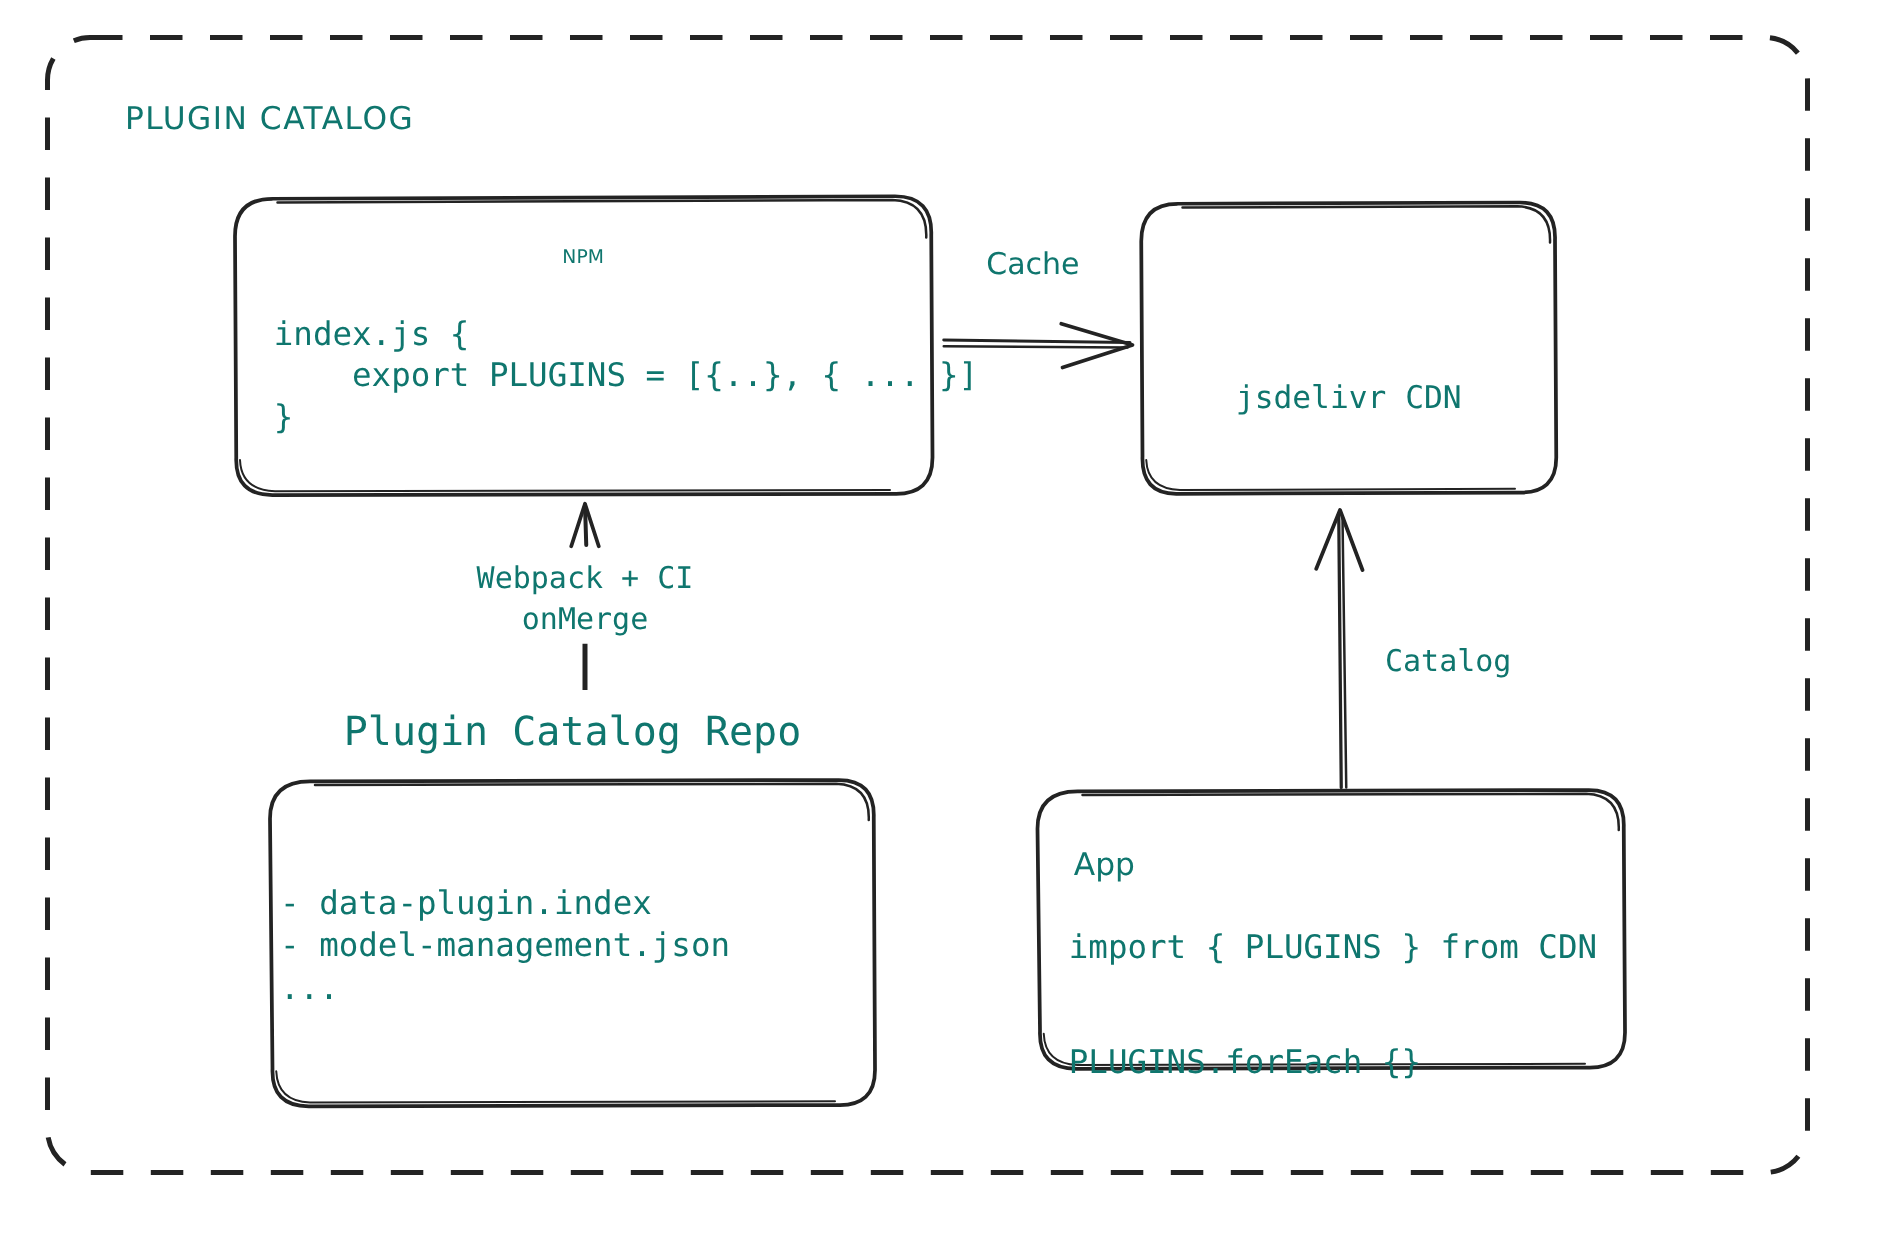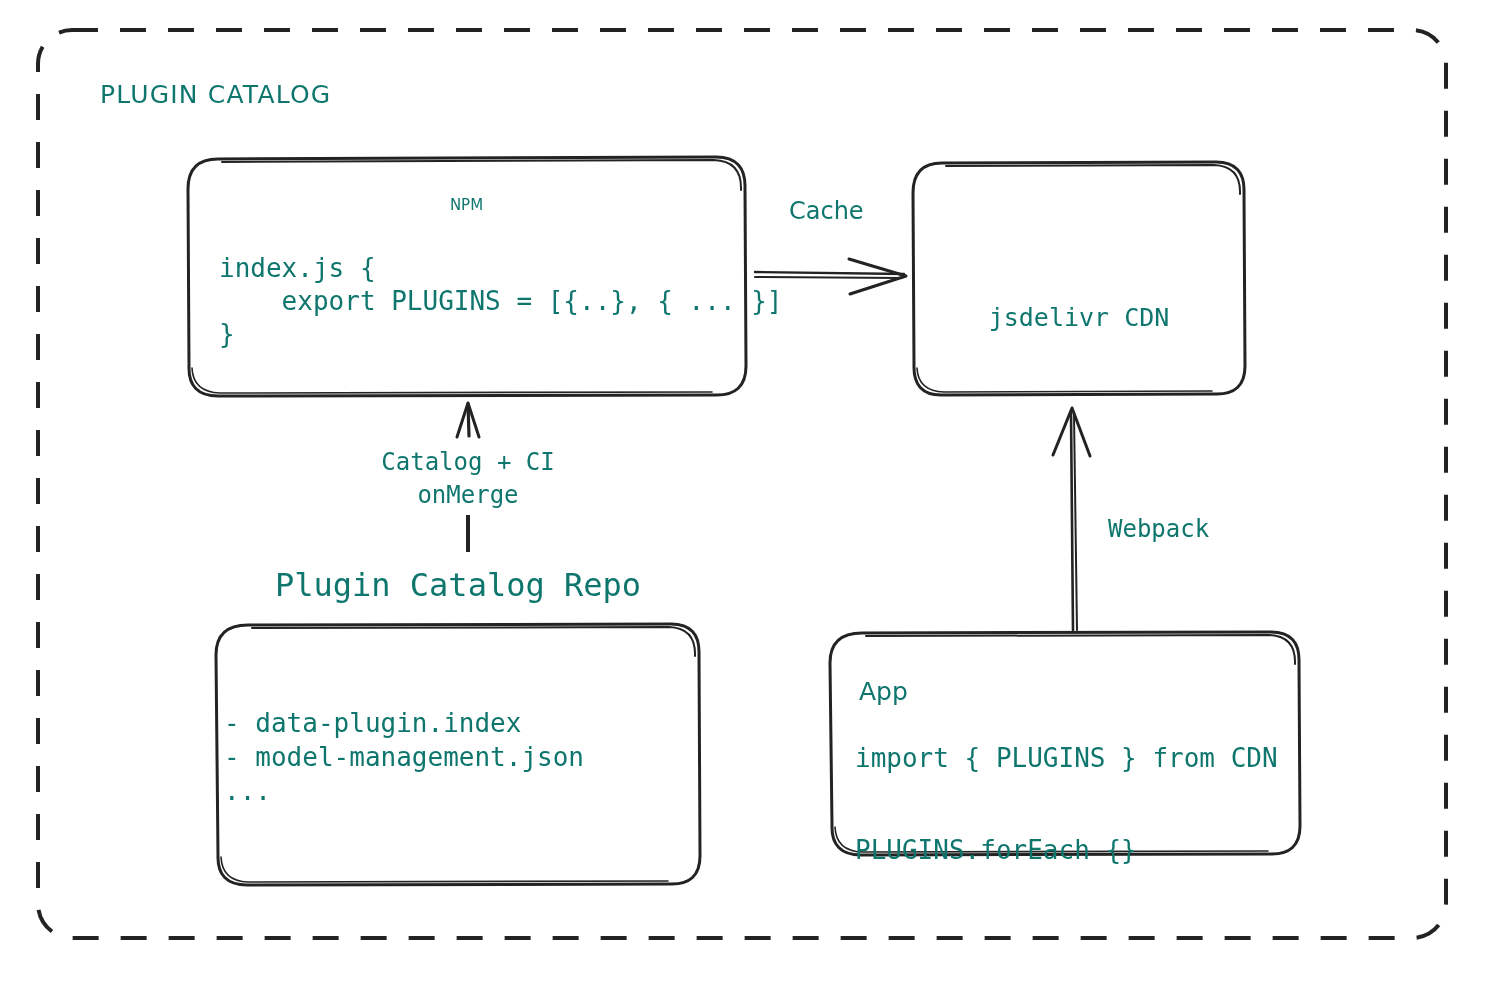--- a/index.html
+++ b/index.html
@@ -173,30 +173,30 @@
   <div class="txt sans" id="npm-title">NPM</div>
 
   <div class="txt mono" id="npm-code">index.js {
     export PLUGINS = [{..}, { ... }]
 }</div>
 
   <div class="txt mono" id="cdn-title">jsdelivr CDN</div>
 
   <div class="txt sans" id="cache-label">Cache</div>
 
-  <div class="txt mono" id="webpack-label">Catalog + CI
+  <div class="txt mono" id="webpack-label">Webpack + CI
 onMerge</div>
 
   <div class="txt mono" id="repo-title">Plugin Catalog Repo</div>
 
   <div class="txt mono" id="repo-files">- data-plugin.index
 - model-management.json
 ...</div>
 
-  <div class="txt mono" id="import-label">Webpack</div>
+  <div class="txt mono" id="import-label">Catalog</div>
 
   <div class="txt sans" id="app-title">App</div>
 
   <div class="txt mono" id="app-code">import { PLUGINS } from CDN
 
 PLUGINS.forEach {}</div>
 
 </div>
 
 </body></html>

